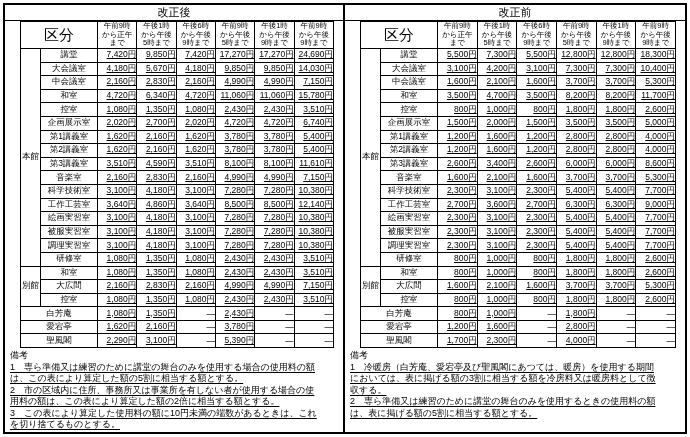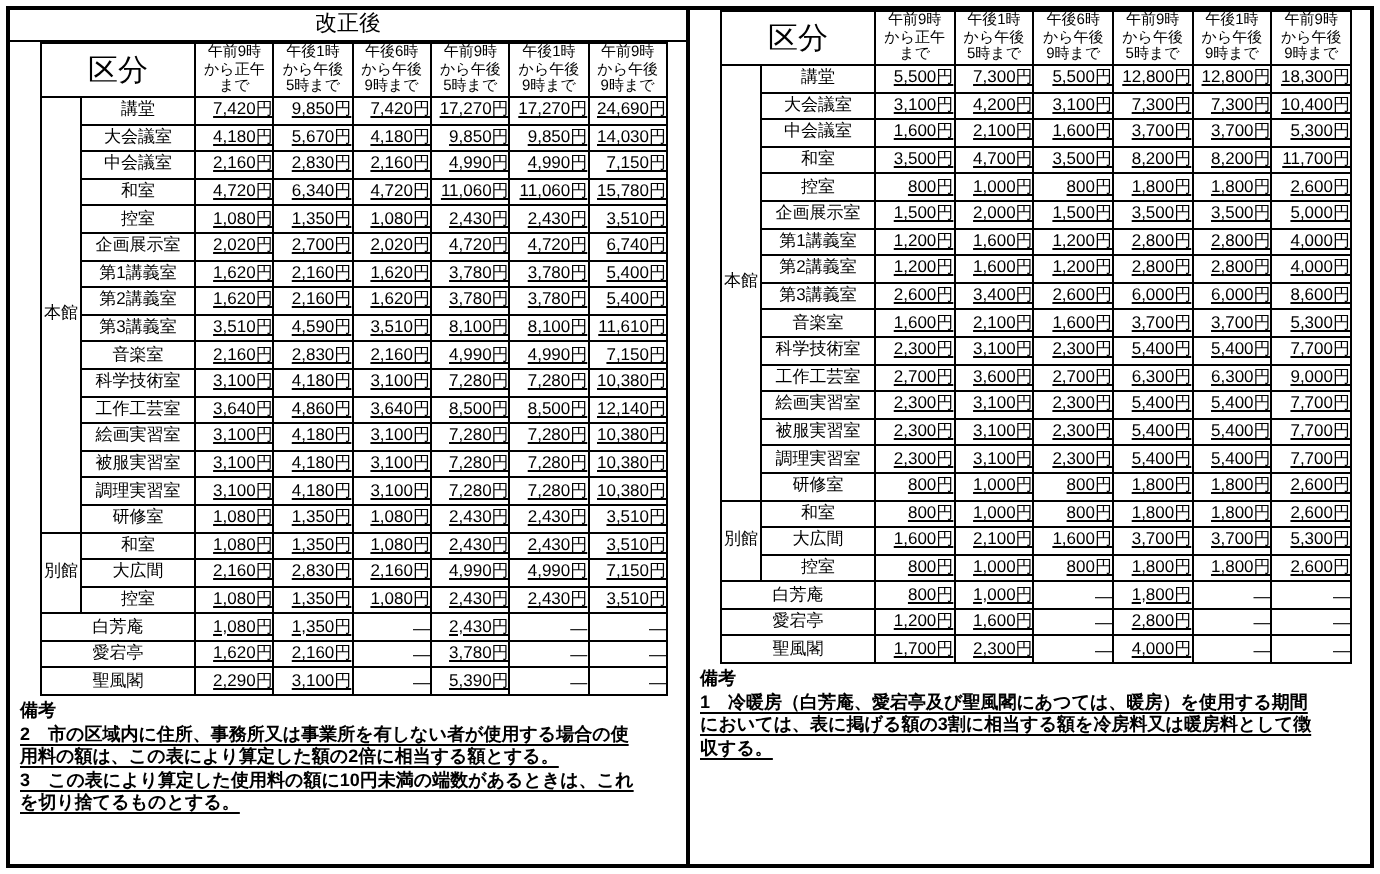--- a/index.html
+++ b/index.html
@@ -52,21 +52,21 @@
     padding-left: 2px; white-space: nowrap;
   }
   td.fee, td.dash {
     font-size: 8.5px; text-align: right; vertical-align: middle;
     padding-right: 2px; white-space: nowrap;
   }
   td.fee { text-decoration: underline; text-underline-offset: 1px; }
   tbody tr { height: 13.6px; }
   .notes {
     flex: 1 1 auto; padding: 2px 22px 0 5px;
-    font-size: 9px; line-height: 11.5px; font-weight: bold;
+    font-size: 9px; line-height: 11.5px;
   }
   .notes-heading { text-decoration: none; }
   .note-item { text-decoration: underline; text-underline-offset: 1.5px; }
 </style>
 </head>
 <body>
 
 <div class="page">
 
   <section class="panel first">
@@ -306,27 +306,29 @@
               <td class="fee">5,390円</td>
               <td class="dash">—</td>
               <td class="dash">—</td>
             </tr>
           </tbody>
       </table>
     </div>
     <div class="notes">
       <div class="notes-heading">備考</div>
       <div>
+          <div class="note-item">1　専ら準備又は練習のために講堂の舞台のみを使用する場合の使用料の額は、この表により算定した額の5割に相当する額とする。</div>
           <div class="note-item">2　市の区域内に住所、事務所又は事業所を有しない者が使用する場合の使用料の額は、この表により算定した額の2倍に相当する額とする。</div>
           <div class="note-item">3　この表により算定した使用料の額に10円未満の端数があるときは、これを切り捨てるものとする。</div>
         </div>
     </div>
   </section>
 
   <section class="panel">
+    <div class="panel-title">改正前</div>
     <div class="table-wrap">
       <table class="fee-table">
         <colgroup>
           <col style="width:20px">
             <col style="width:57px">
           <col>
             <col>
             <col>
             <col>
             <col>
@@ -556,17 +558,18 @@
               <td class="dash">—</td>
               <td class="dash">—</td>
             </tr>
           </tbody>
       </table>
     </div>
     <div class="notes">
       <div class="notes-heading">備考</div>
       <div>
           <div class="note-item">1　冷暖房（白芳庵、愛宕亭及び聖風閣にあつては、暖房）を使用する期間においては、表に掲げる額の3割に相当する額を冷房料又は暖房料として徴収する。</div>
+          <div class="note-item">2　専ら準備又は練習のために講堂の舞台のみを使用するときの使用料の額は、表に掲げる額の5割に相当する額とする。</div>
         </div>
     </div>
   </section>
 
 </div>
 
 </body></html>

